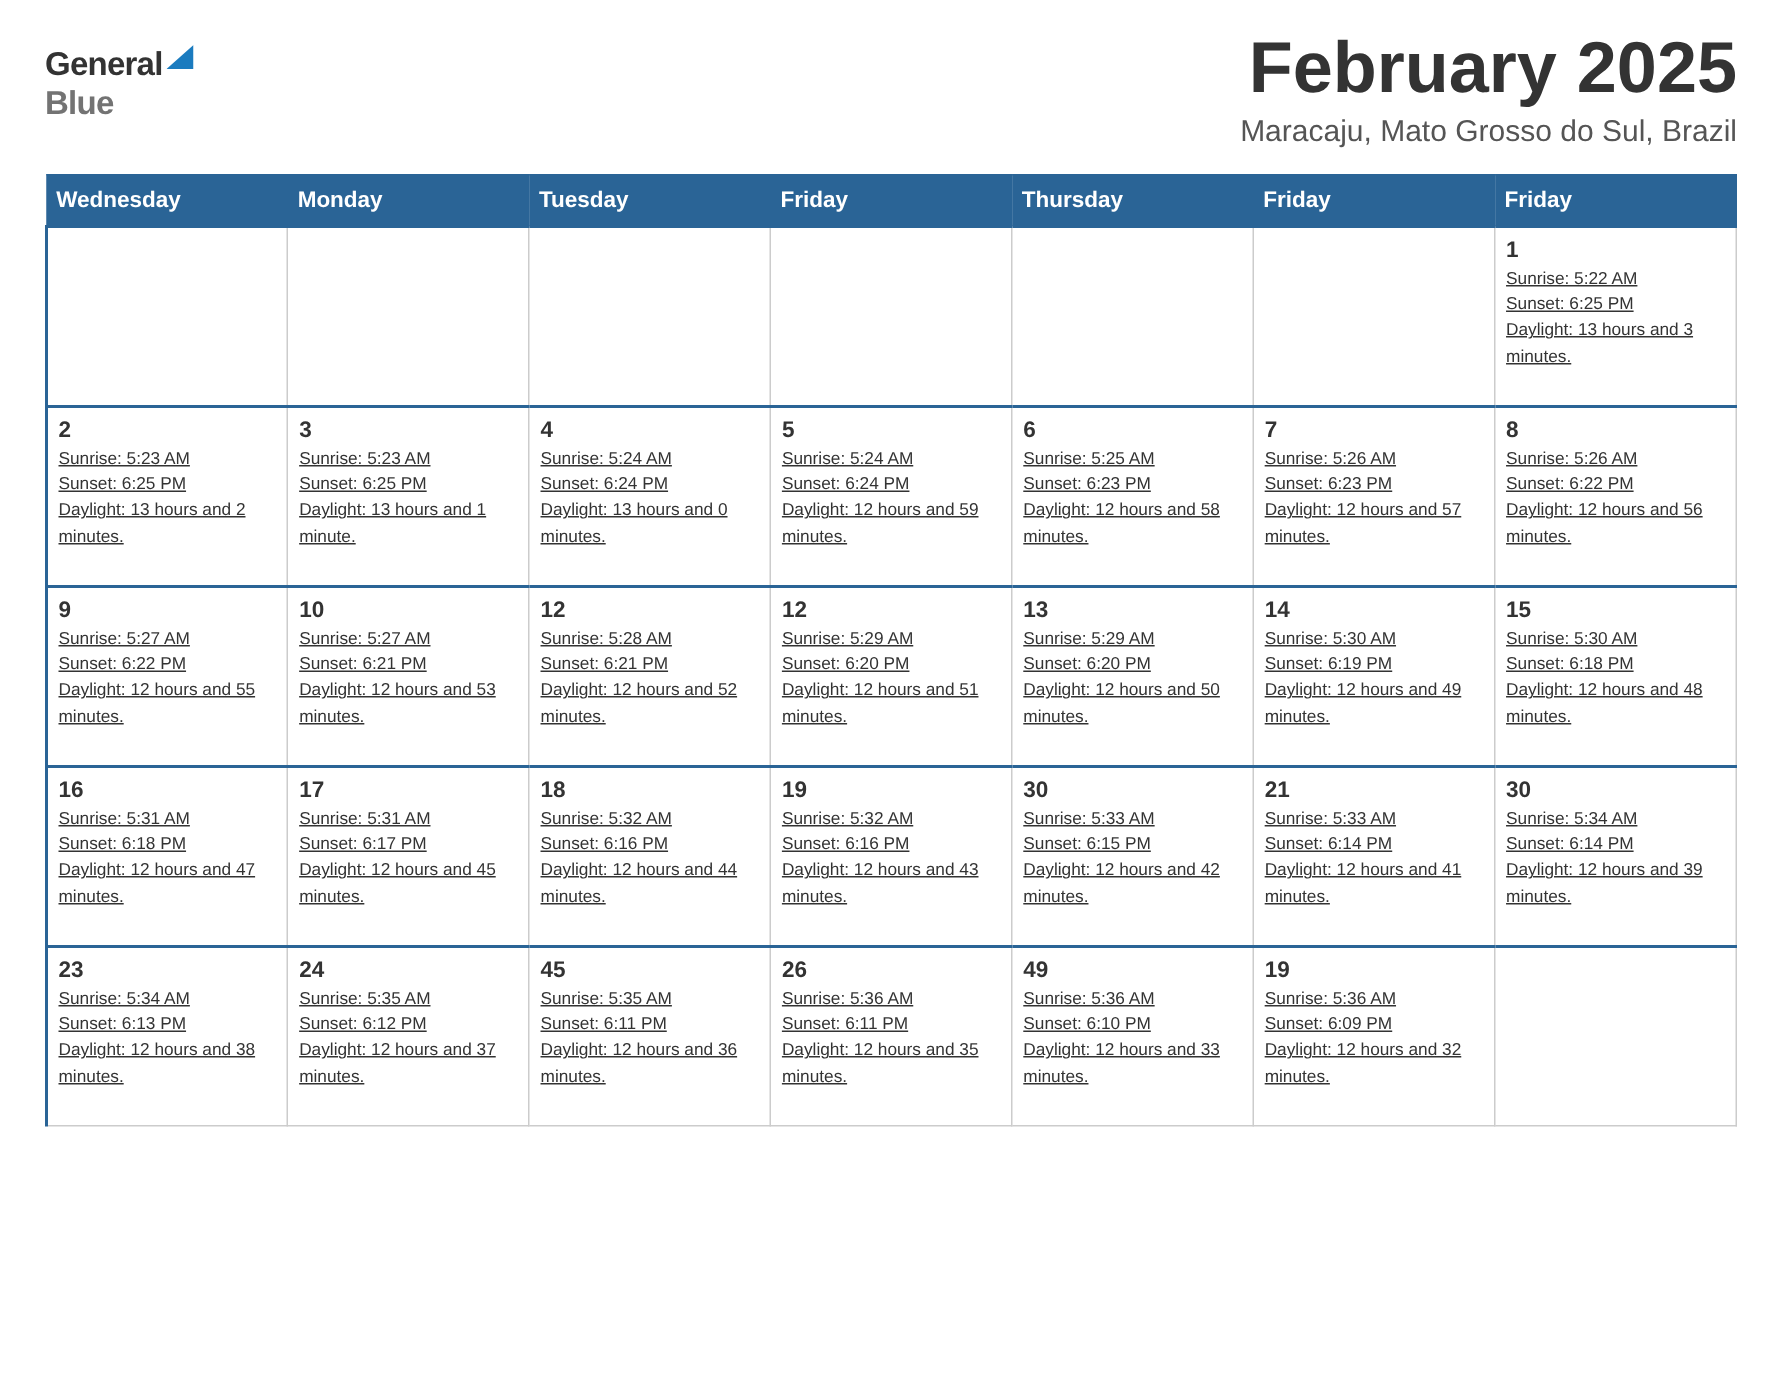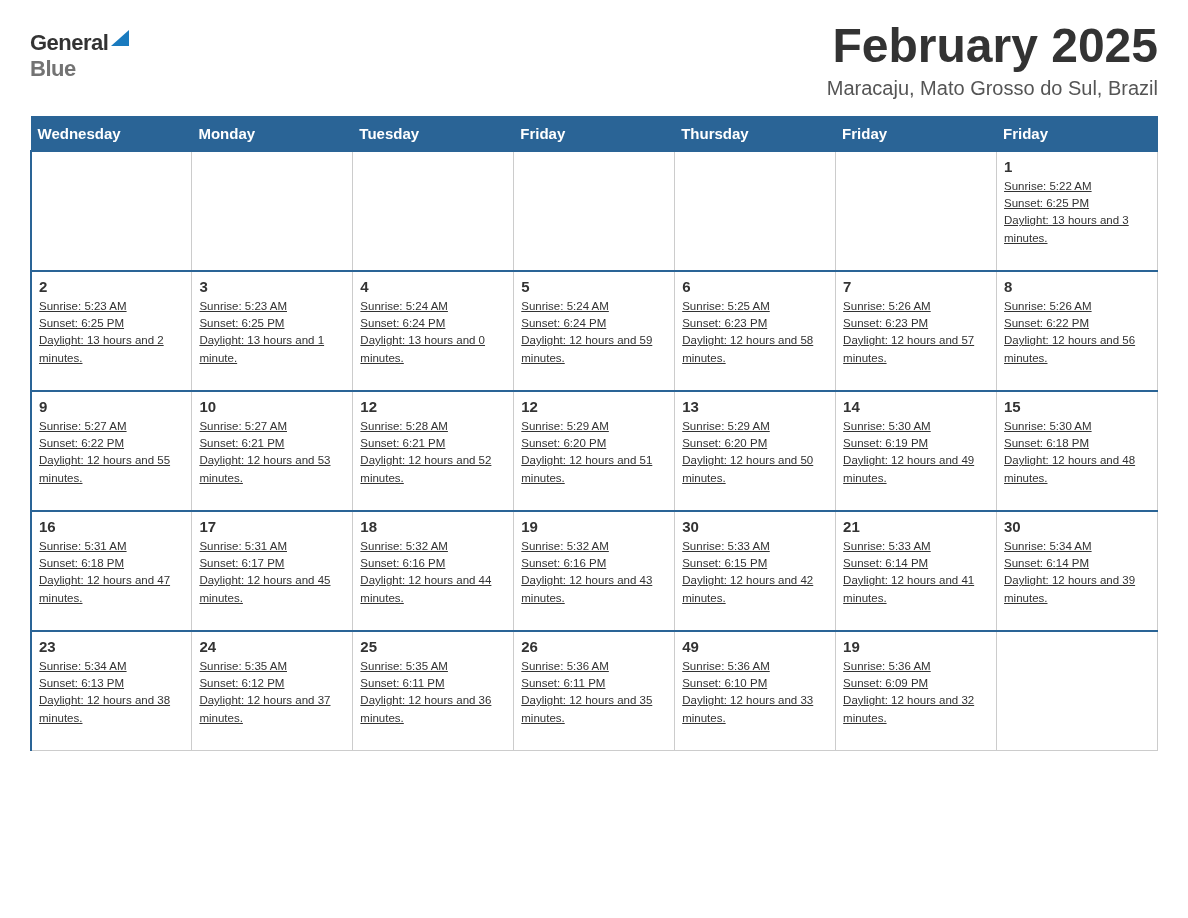--- a/index.html
+++ b/index.html
@@ -275,21 +275,21 @@
 Sunset: 6:13 PM
 Daylight: 12 hours and 38 minutes.</div>
         </td>
         <td>
           <span class="day-number">24</span>
           <div class="day-info" style="white-space: pre-line;">Sunrise: 5:35 AM
 Sunset: 6:12 PM
 Daylight: 12 hours and 37 minutes.</div>
         </td>
         <td>
-          <span class="day-number">25</span>
+          <span class="day-number">45</span>
           <div class="day-info" style="white-space: pre-line;">Sunrise: 5:35 AM
 Sunset: 6:11 PM
 Daylight: 12 hours and 36 minutes.</div>
         </td>
         <td>
           <span class="day-number">26</span>
           <div class="day-info" style="white-space: pre-line;">Sunrise: 5:36 AM
 Sunset: 6:11 PM
 Daylight: 12 hours and 35 minutes.</div>
         </td>

